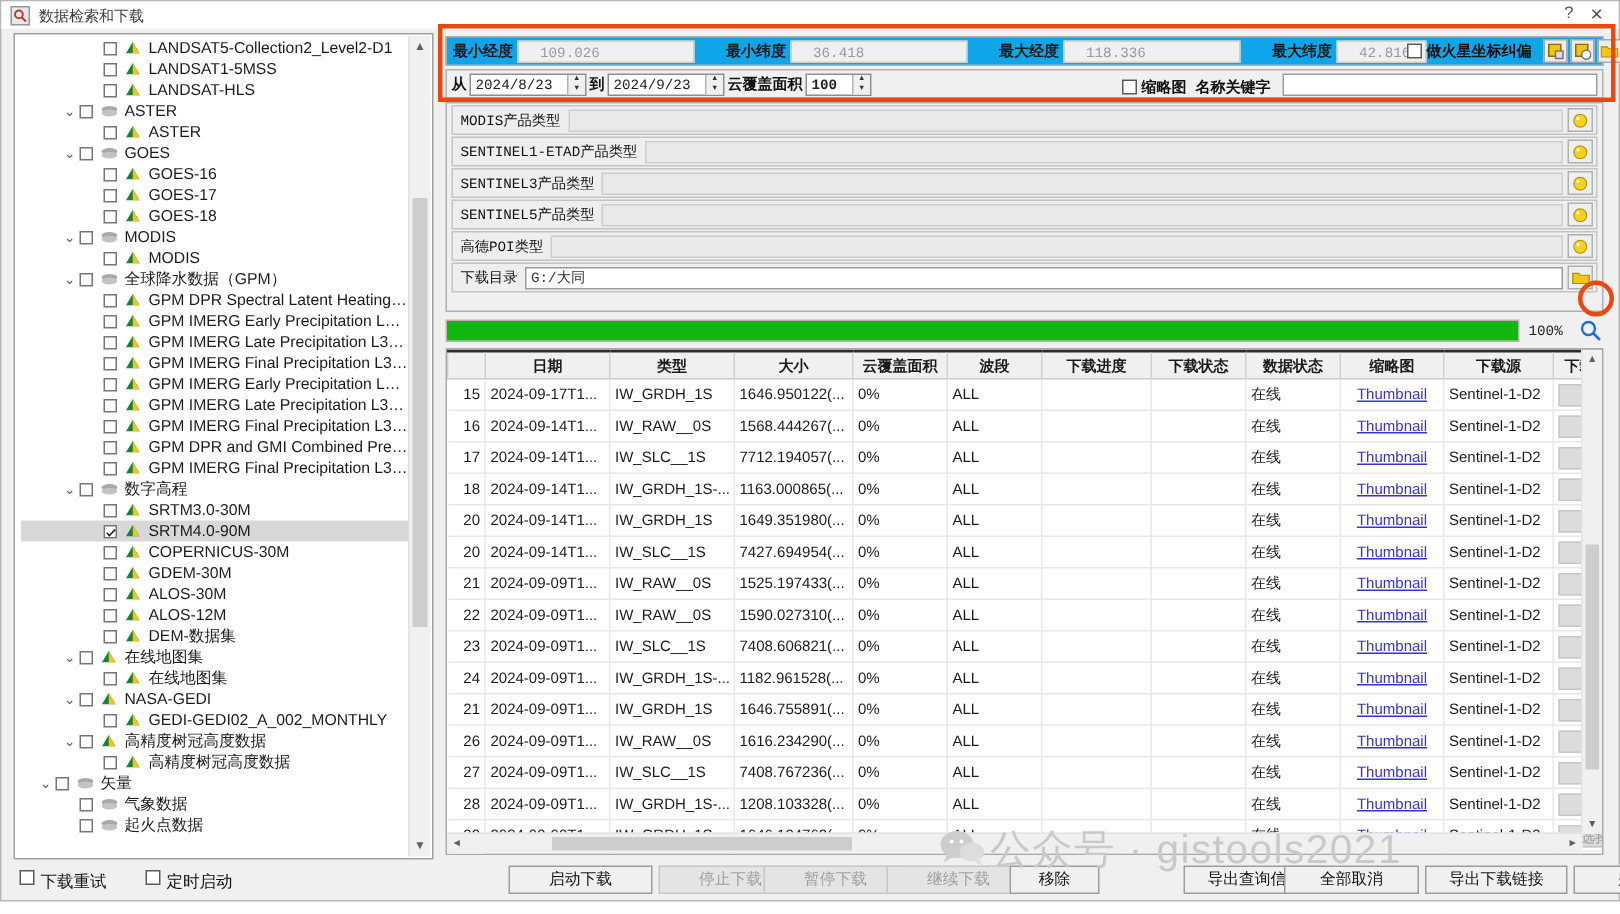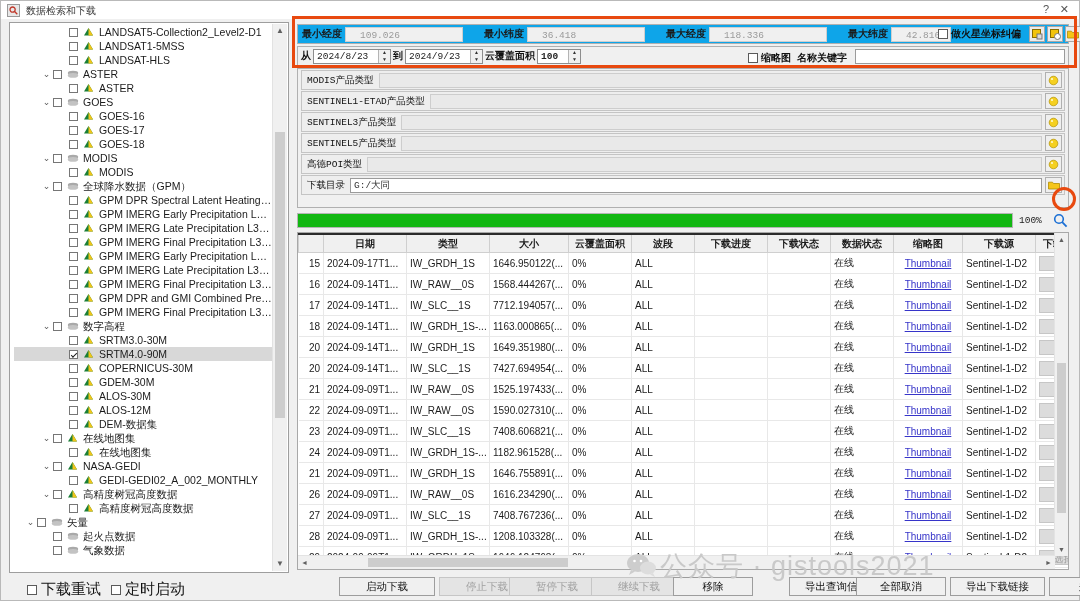--- a/index.html
+++ b/index.html
@@ -149,21 +149,21 @@
   #tbl-vsb .arr{height:13px;line-height:13px;text-align:center;font-size:7px;color:#606060;}
   #tbl-vsb .thumb{position:absolute;left:2px;right:2px;top:130px;height:150px;background:#cdcdcd;}
   #tbl-hsb{position:absolute;left:0;right:13px;bottom:0;height:13px;background:#f0f0f0;border-top:1px solid #e3e3e3;}
   #tbl-hsb .arr{position:absolute;top:0;width:13px;height:13px;line-height:13px;text-align:center;font-size:7px;color:#606060;}
   #tbl-hsb .thumb{position:absolute;left:70px;top:2px;width:200px;bottom:2px;background:#cdcdcd;}
 
   
   #bottom{
     position:absolute;left:8px;top:576px;width:1064px;height:20px;
   }
-  .bcb{display:inline-flex;align-items:center;font-size:15px;color:#111;margin-right:40px;margin-left:14px;}
+  .bcb{display:inline-flex;font-size:11px;color:#111;margin-right:40px;}
   .bcb .wcb{margin-right:4px;}
   .btn{
     position:absolute;top:0;height:19px;line-height:17px;text-align:center;
     font-size:10.5px;border:1px solid #9d9d9d;background:#f0f0f0;color:#111;
     box-sizing:border-box;cursor:default;
   }
   .btn.dis{background:#e4e4e4;color:#a0a0a0;border-color:#c6c6c6;}
   
   #wm{
     position:absolute;left:660px;top:548px;font-size:27px;color:#c9c9c9;
@@ -631,33 +631,33 @@
         <div class="tnode">
           <span style="width:26px;flex:0 0 26px"></span>
           <span class="tw"></span>
           <span class="cb"></span>
           <span class="ico">
             <svg width="12" height="10" viewBox="0 0 12 10">
               <ellipse cx="6" cy="4" rx="5.2" ry="2.3" fill="#a9a9a9"></ellipse>
               <ellipse cx="6" cy="6.4" rx="5.2" ry="2.3" fill="#c3c3c3"></ellipse>
             </svg>
           </span>
-          <span class="lbl">起火点数据</span>
+          <span class="lbl">气象数据</span>
         </div>
         <div class="tnode">
           <span style="width:26px;flex:0 0 26px"></span>
           <span class="tw"></span>
           <span class="cb"></span>
           <span class="ico">
             <svg width="12" height="10" viewBox="0 0 12 10">
               <ellipse cx="6" cy="4" rx="5.2" ry="2.3" fill="#a9a9a9"></ellipse>
               <ellipse cx="6" cy="6.4" rx="5.2" ry="2.3" fill="#c3c3c3"></ellipse>
             </svg>
           </span>
-          <span class="lbl">气象数据</span>
+          <span class="lbl">起火点数据</span>
         </div>
       </div>
     <div id="tree-sb">
       <div class="arr">▲</div>
       <div class="thumb"></div>
       <div class="arr" style="position:absolute;bottom:0;left:0;right:0;">▼</div>
     </div>
   </div>
 
   <div id="right">
@@ -1110,21 +1110,21 @@
     </span>
     <span class="bcb" style="position:absolute;left:88px;top:3px;">
       <span class="wcb"></span>
       <span>定时启动</span>
     </span>
     <div id="footer-buttons">
         <div class="btn" style="left: 330px; width: 96px;">启动下载</div>
         <div class="btn dis" style="left: 430px; width: 96px;">停止下载</div>
         <div class="btn dis" style="left: 500px; width: 96px;">暂停下载</div>
         <div class="btn dis" style="left: 582px; width: 96px;">继续下载</div>
-        <div class="btn" style="left: 664px; width: 80px;">移除</div>
+        <div class="btn" style="left: 664px; width: 60px;">移除</div>
         <div class="btn" style="left: 780px; width: 95px;">导出查询信息</div>
         <div class="btn" style="left: 847px; width: 90px;">全部取消</div>
         <div class="btn" style="left: 941px; width: 95px;">导出下载链接</div>
         <div class="btn" style="left: 1040px; width: 80px;">关闭</div>
       </div>
   </div>
 </div>
 
 <div id="wm-ic">
   <svg width="30" height="24" viewBox="0 0 30 24">

